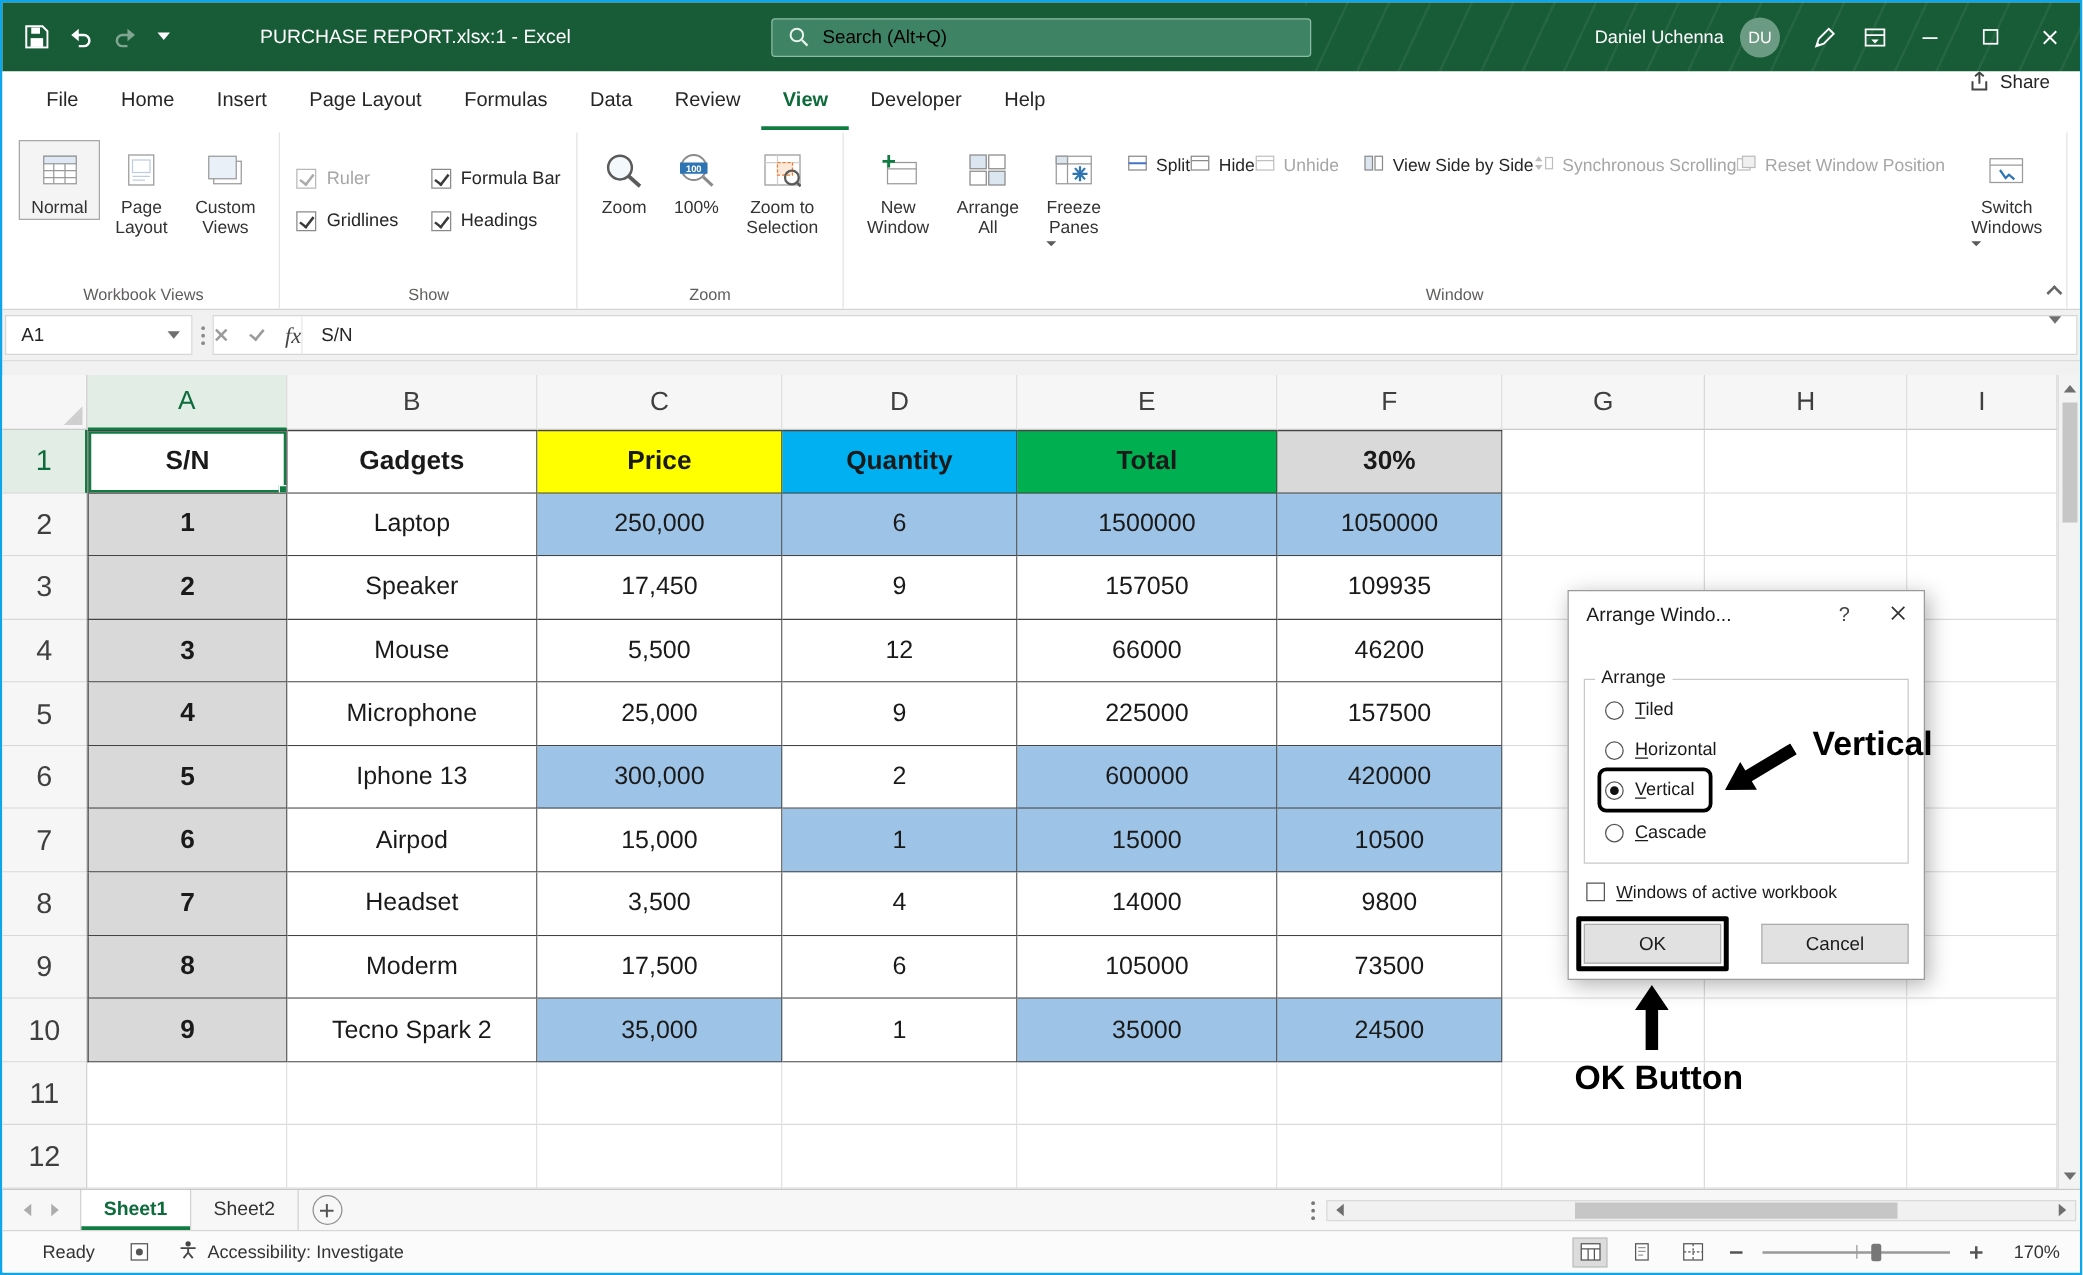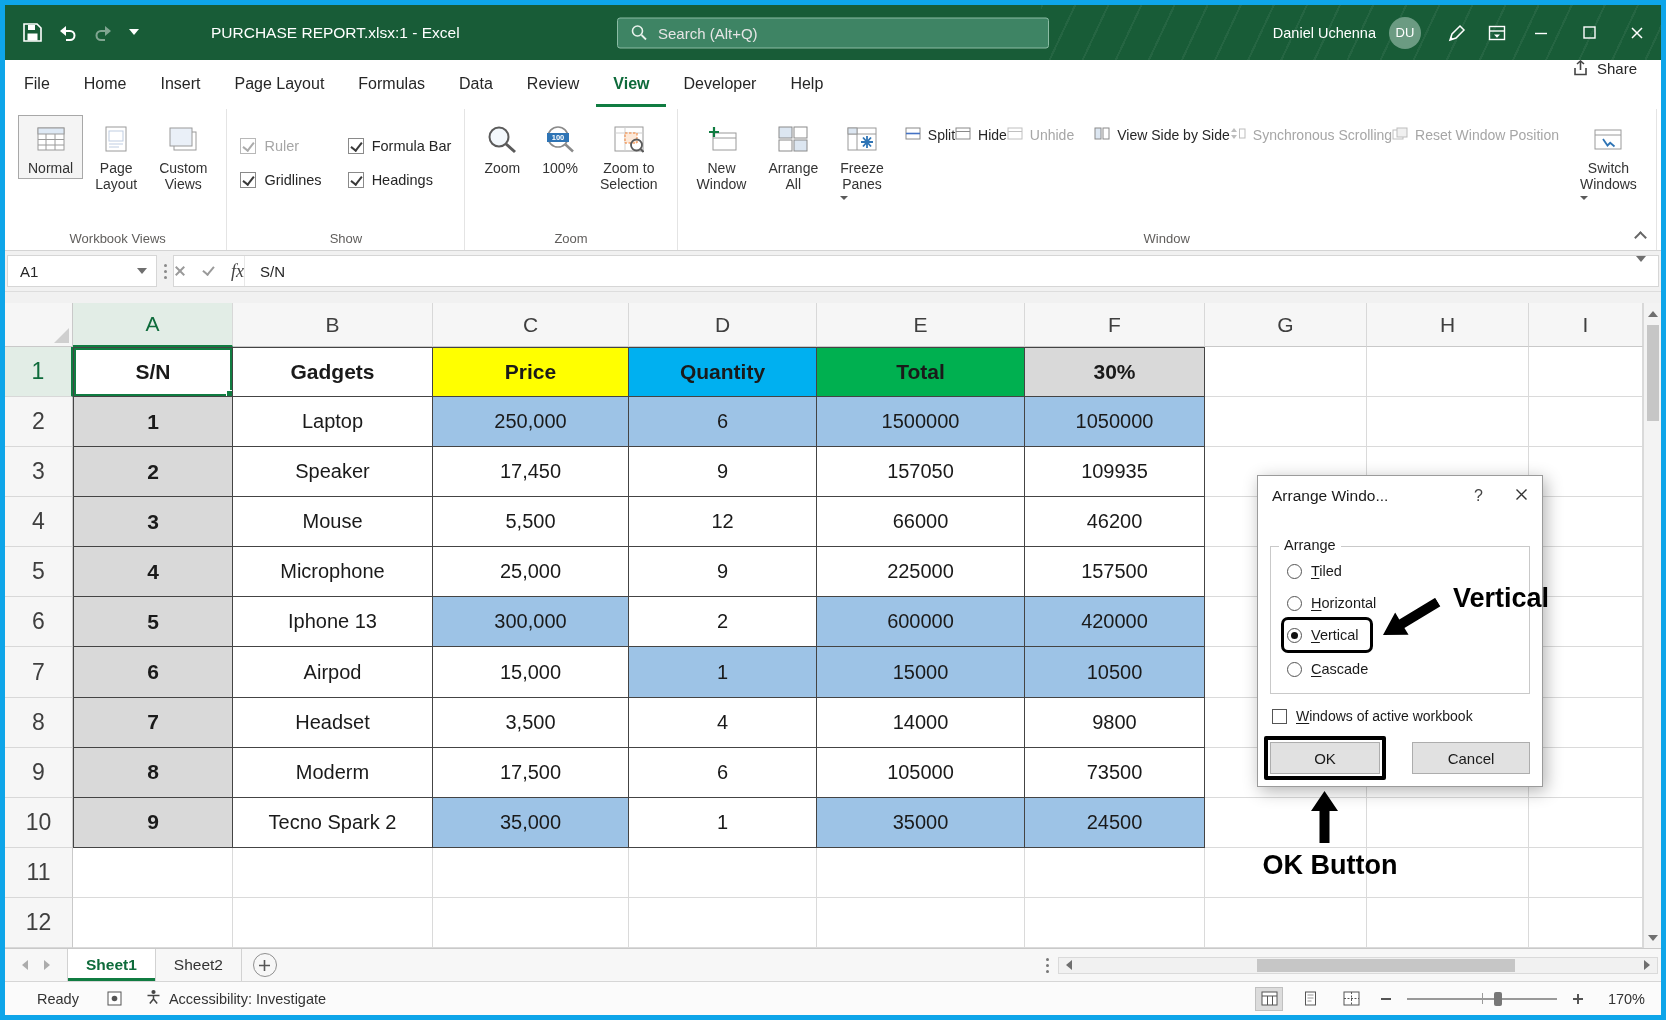--- a/index.html
+++ b/index.html
@@ -1,36 +1,36 @@
 <!DOCTYPE html>
 <html><head>
 <meta charset="utf-8">
 <style>
 *{box-sizing:border-box;margin:0;padding:0;}
 html,body{width:1666px;height:1020px;}
 body{font-family:"Liberation Sans","DejaVu Sans",sans-serif;overflow:hidden;background:#fff;}
-.app{width:1666px;height:1020px;border:5px solid #0ea5e9;display:flex;flex-direction:column;position:relative;background:#fff;}
+.app{width:1666px;height:1020px;border:2px solid #0ea5e9;display:flex;flex-direction:column;position:relative;background:#fff;}
 
 
 .titlebar{flex:0 0 55px;background:#185C37;display:flex;align-items:center;position:relative;color:#fff;}
 .tb-deco{position:absolute;right:0;top:0;height:100%;width:620px;background:repeating-linear-gradient(115deg,rgba(255,255,255,.055) 0 2px,transparent 2px 30px);pointer-events:none;}
 .qat{display:flex;align-items:center;gap:15px;padding-left:18px;z-index:2;}
 .tb-icon{display:flex;align-items:center;justify-content:center;}
 .tb-icon.dim{opacity:.45;}
 .tb-title{margin-left:72px;font-size:15.5px;white-space:nowrap;z-index:2;}
 .tb-search{position:absolute;left:50%;top:50%;transform:translate(-50%,-50%);width:432px;height:31px;background:#3E8464;border:1px solid #8BBCA4;border-radius:3px;display:flex;align-items:center;gap:11px;padding:0 13px;z-index:2;}
-.tb-search-text{font-size:15px;color:#e5e5e5;}
+.tb-search-text{font-size:15px;color:#000000;}
 .tb-right{margin-left:auto;display:flex;align-items:center;height:100%;z-index:2;}
 .tb-user{font-size:14.5px;margin-right:13px;}
 .tb-avatar{width:32px;height:32px;border-radius:50%;background:#6B9B82;color:#fff;font-size:13px;display:flex;align-items:center;justify-content:center;margin-right:16px;}
 .tb-tool{width:40px;height:100%;display:flex;align-items:center;justify-content:center;}
 .winbtn{width:48px;height:100%;display:flex;align-items:center;justify-content:center;}
 
 
-.tabrow{flex:0 0 47px;display:flex;align-items:stretch;background:#fff;padding-left:2px;}
+.tabrow{flex:0 0 47px;display:flex;align-items:stretch;background:#fff;padding-left:18px;}
 .rtab{padding:0 17px;display:flex;align-items:center;font-size:16px;color:#262626;}
 .rtab.active{color:#0E6B3B;font-weight:700;box-shadow:inset 0 -3px 0 #107C41;}
 .share-btn{margin-left:auto;margin-right:24px;display:flex;align-items:flex-start;gap:8px;font-size:15px;color:#262626;}
 
 
 .ribbon{flex:0 0 144px;background:#fff;border-bottom:1px solid #D4D4D4;display:flex;position:relative;padding:2px 4px 0 4px;}
 .rgroup{position:relative;display:flex;flex-direction:column;padding:6px 9px 22px;border-right:1px solid #E4E4E4;}
 .rgroup-label{position:absolute;bottom:4px;left:0;right:0;text-align:center;font-size:13px;color:#605E5C;white-space:nowrap;}
 .rgroup-content{display:flex;align-items:flex-start;flex:1;gap:2px;}
 .bigbtn{display:flex;flex-direction:column;align-items:center;gap:5px;padding:7px 9px 2px;font-size:14px;color:#333;text-align:center;line-height:1.15;border:1px solid transparent;}

